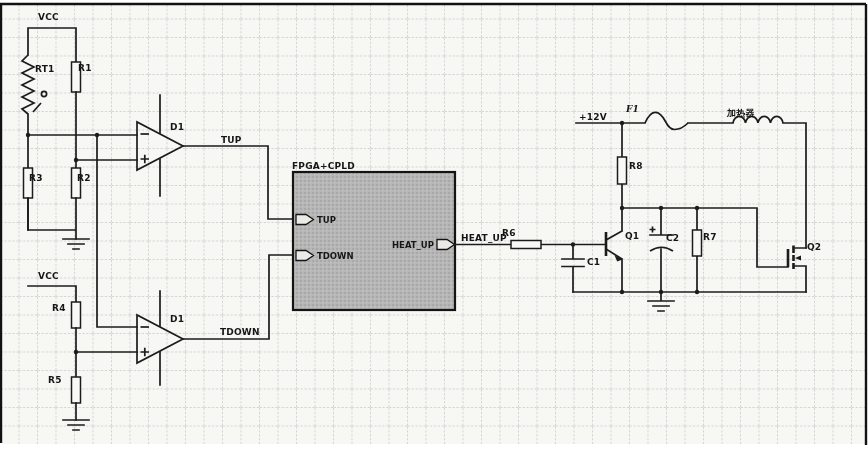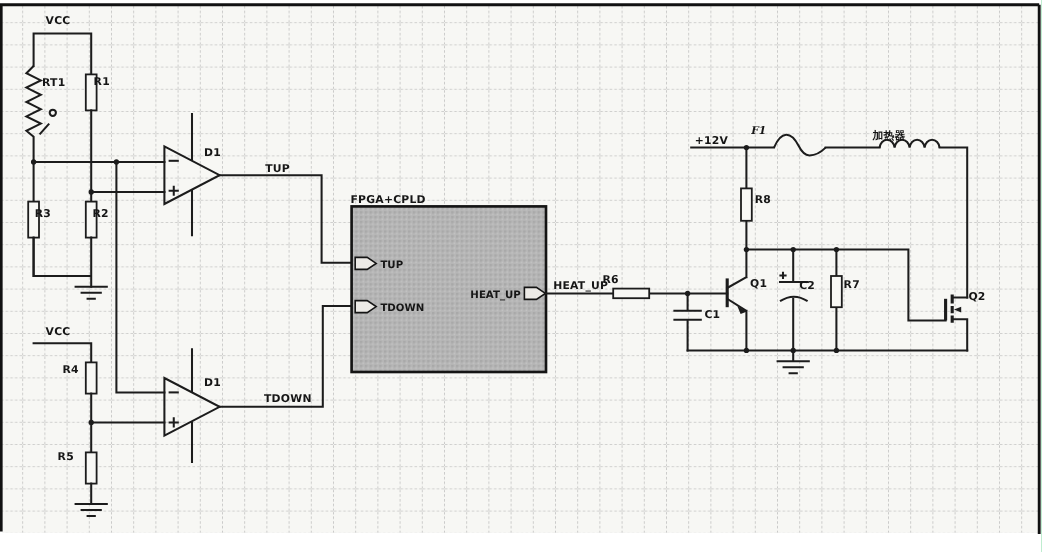--- a/index.html
+++ b/index.html
@@ -1,19 +1,19 @@
 <!DOCTYPE html>
 <html style="--ink: #1c1c1c; --paper: #f7f7f4; --grid: #a8a8a8; --block_fill: #b5b5b5;"><head>
 <meta charset="utf-8">
 <style>
   :root{
     --ink:#1c1c1c; --paper:#f7f7f4; --grid:#a8a8a8; --block_fill:#b5b5b5;
   }
   html,body{margin:0;padding:0;background:#fff;}
-  .stage{position:relative;width:868px;height:460px;background:#22c55e;overflow:hidden;
+  .stage{position:relative;width:868px;height:460px;background:#15803d;overflow:hidden;
          font-family:"DejaVu Sans", sans-serif;}
   svg{position:absolute;left:0;top:0;}
   .wire{stroke:var(--ink);stroke-width:1.7;fill:none;stroke-linecap:square;}
   .thick{stroke:var(--ink);stroke-width:2.6;fill:none;stroke-linecap:butt;}
   .body{fill:#f8f8f5;stroke:var(--ink);stroke-width:1.5;}
   .dot{fill:var(--ink);stroke:none;}
   .sym{stroke:var(--ink);stroke-width:1.7;fill:none;}
   .lbl{font:700 9px "DejaVu Sans", sans-serif;fill:#161616;letter-spacing:.2px;}
   .lbl-sm{font:700 8.5px "DejaVu Sans", sans-serif;fill:#161616;}
   .lbl-it{font:italic 700 9px "DejaVu Serif", serif;fill:#161616;}

